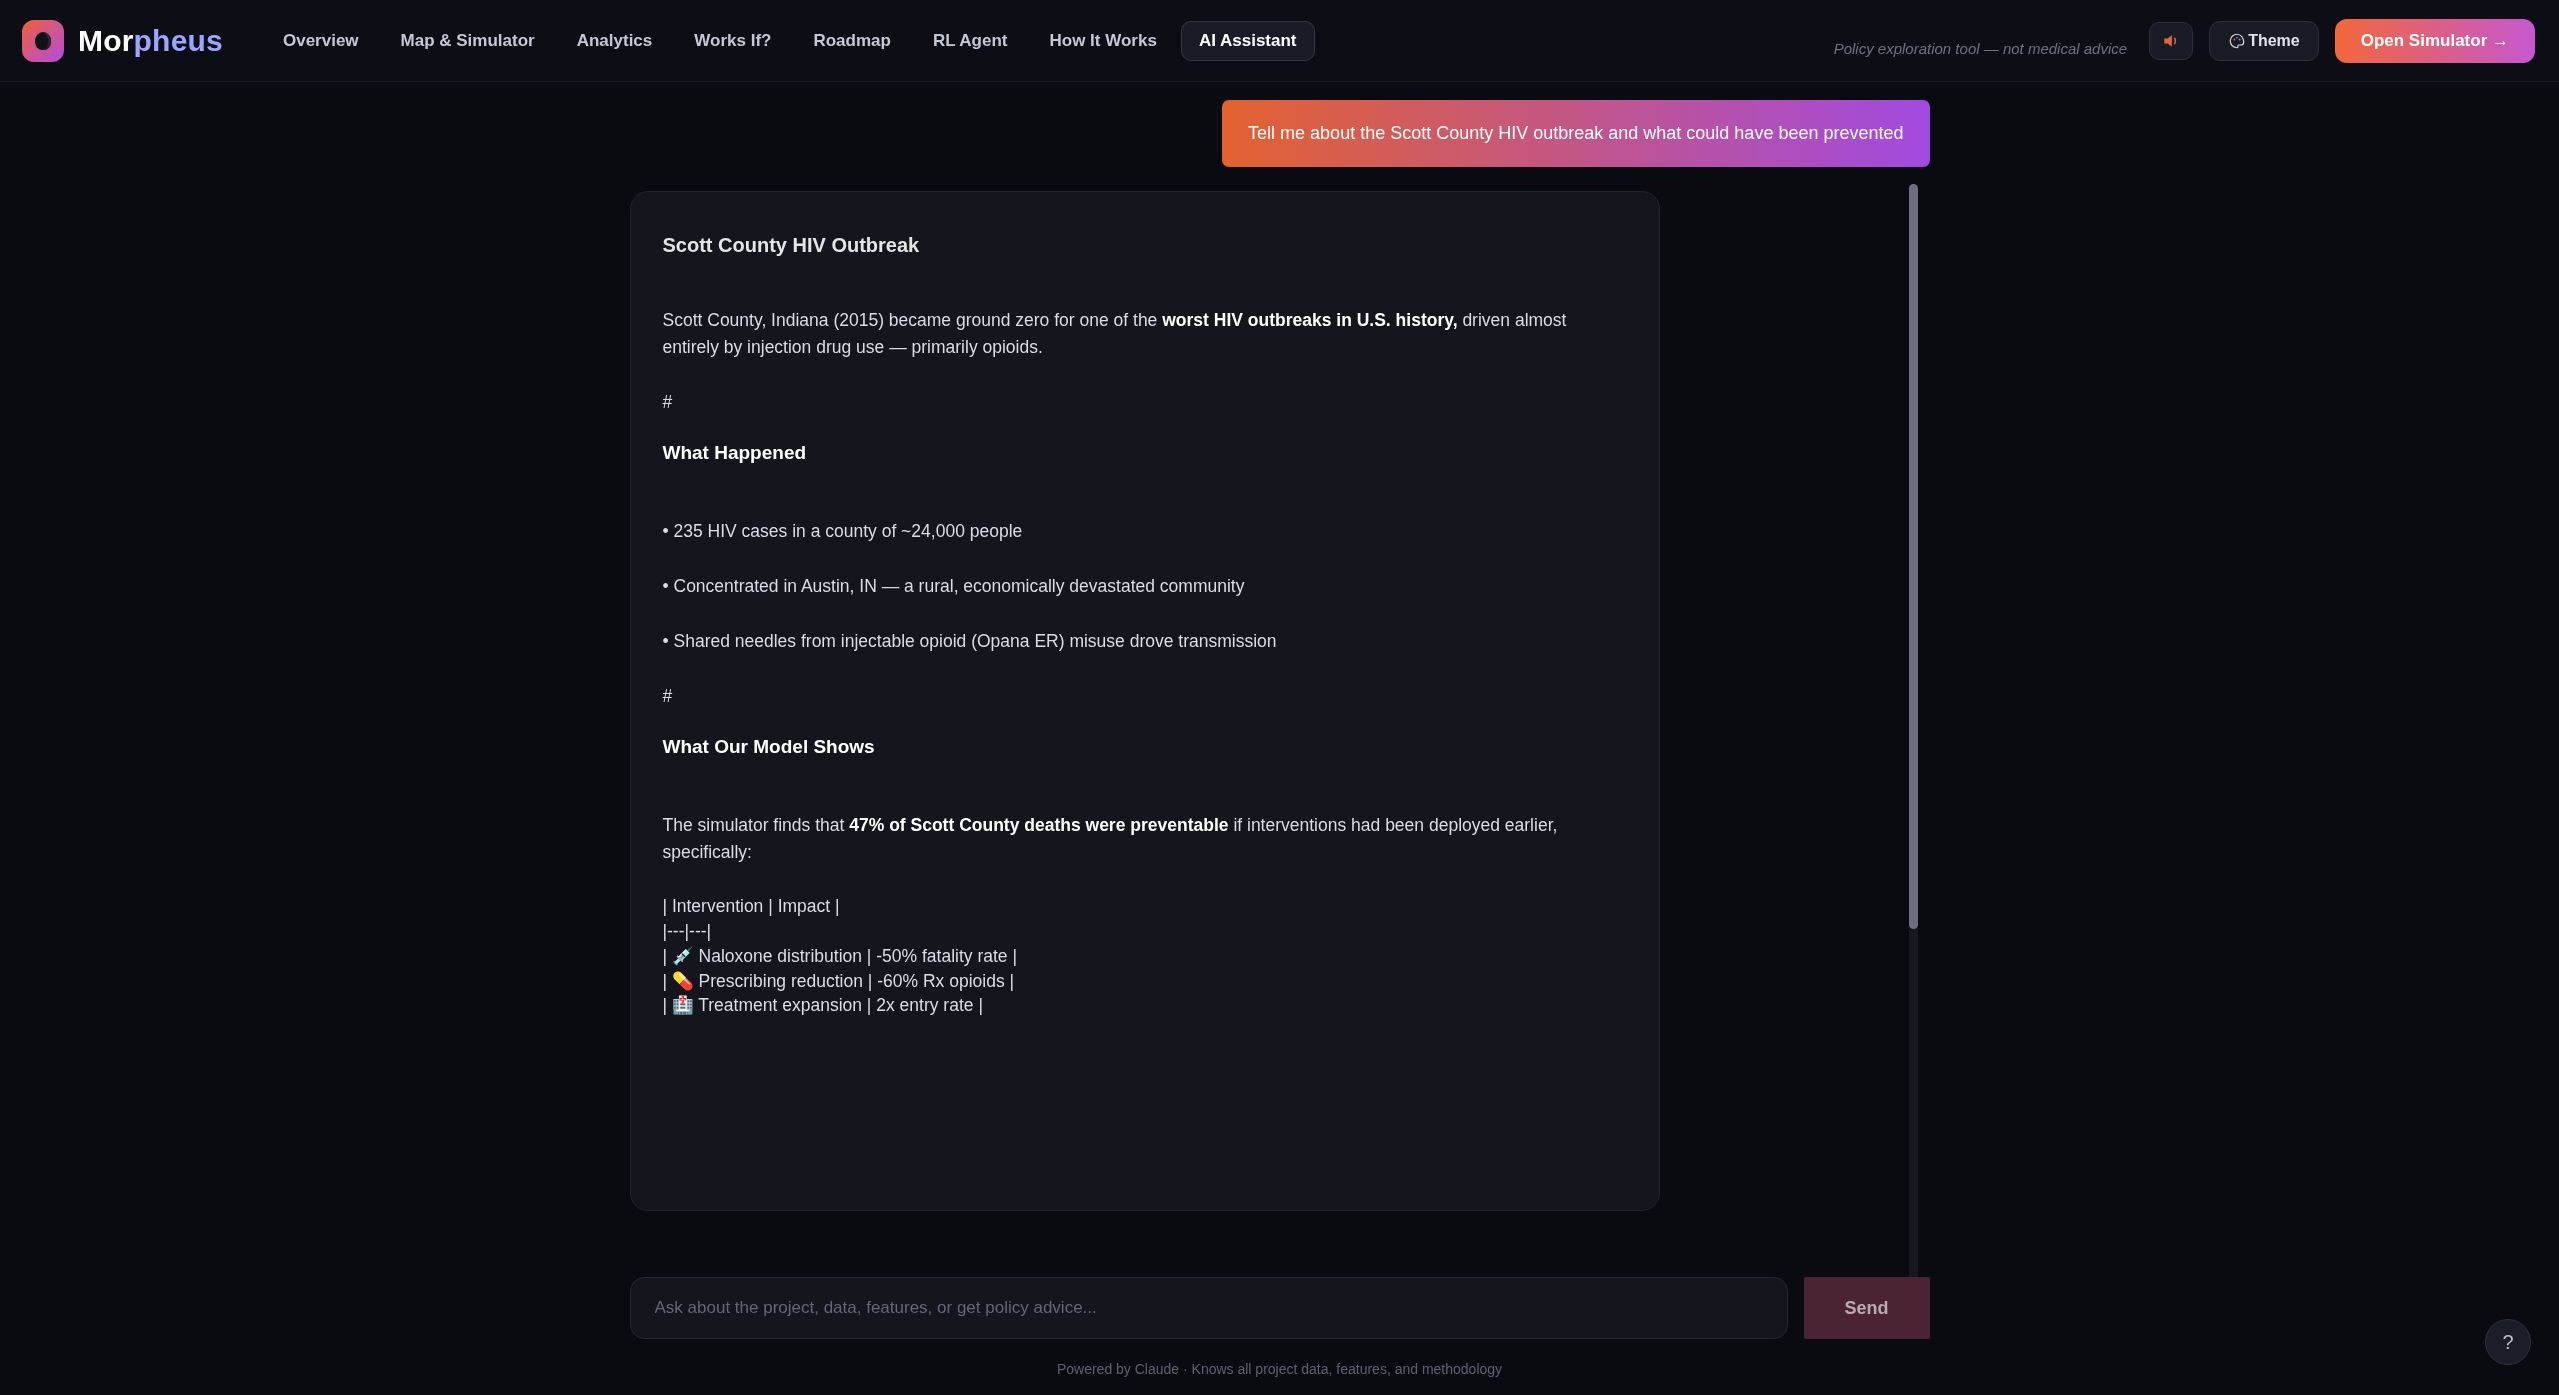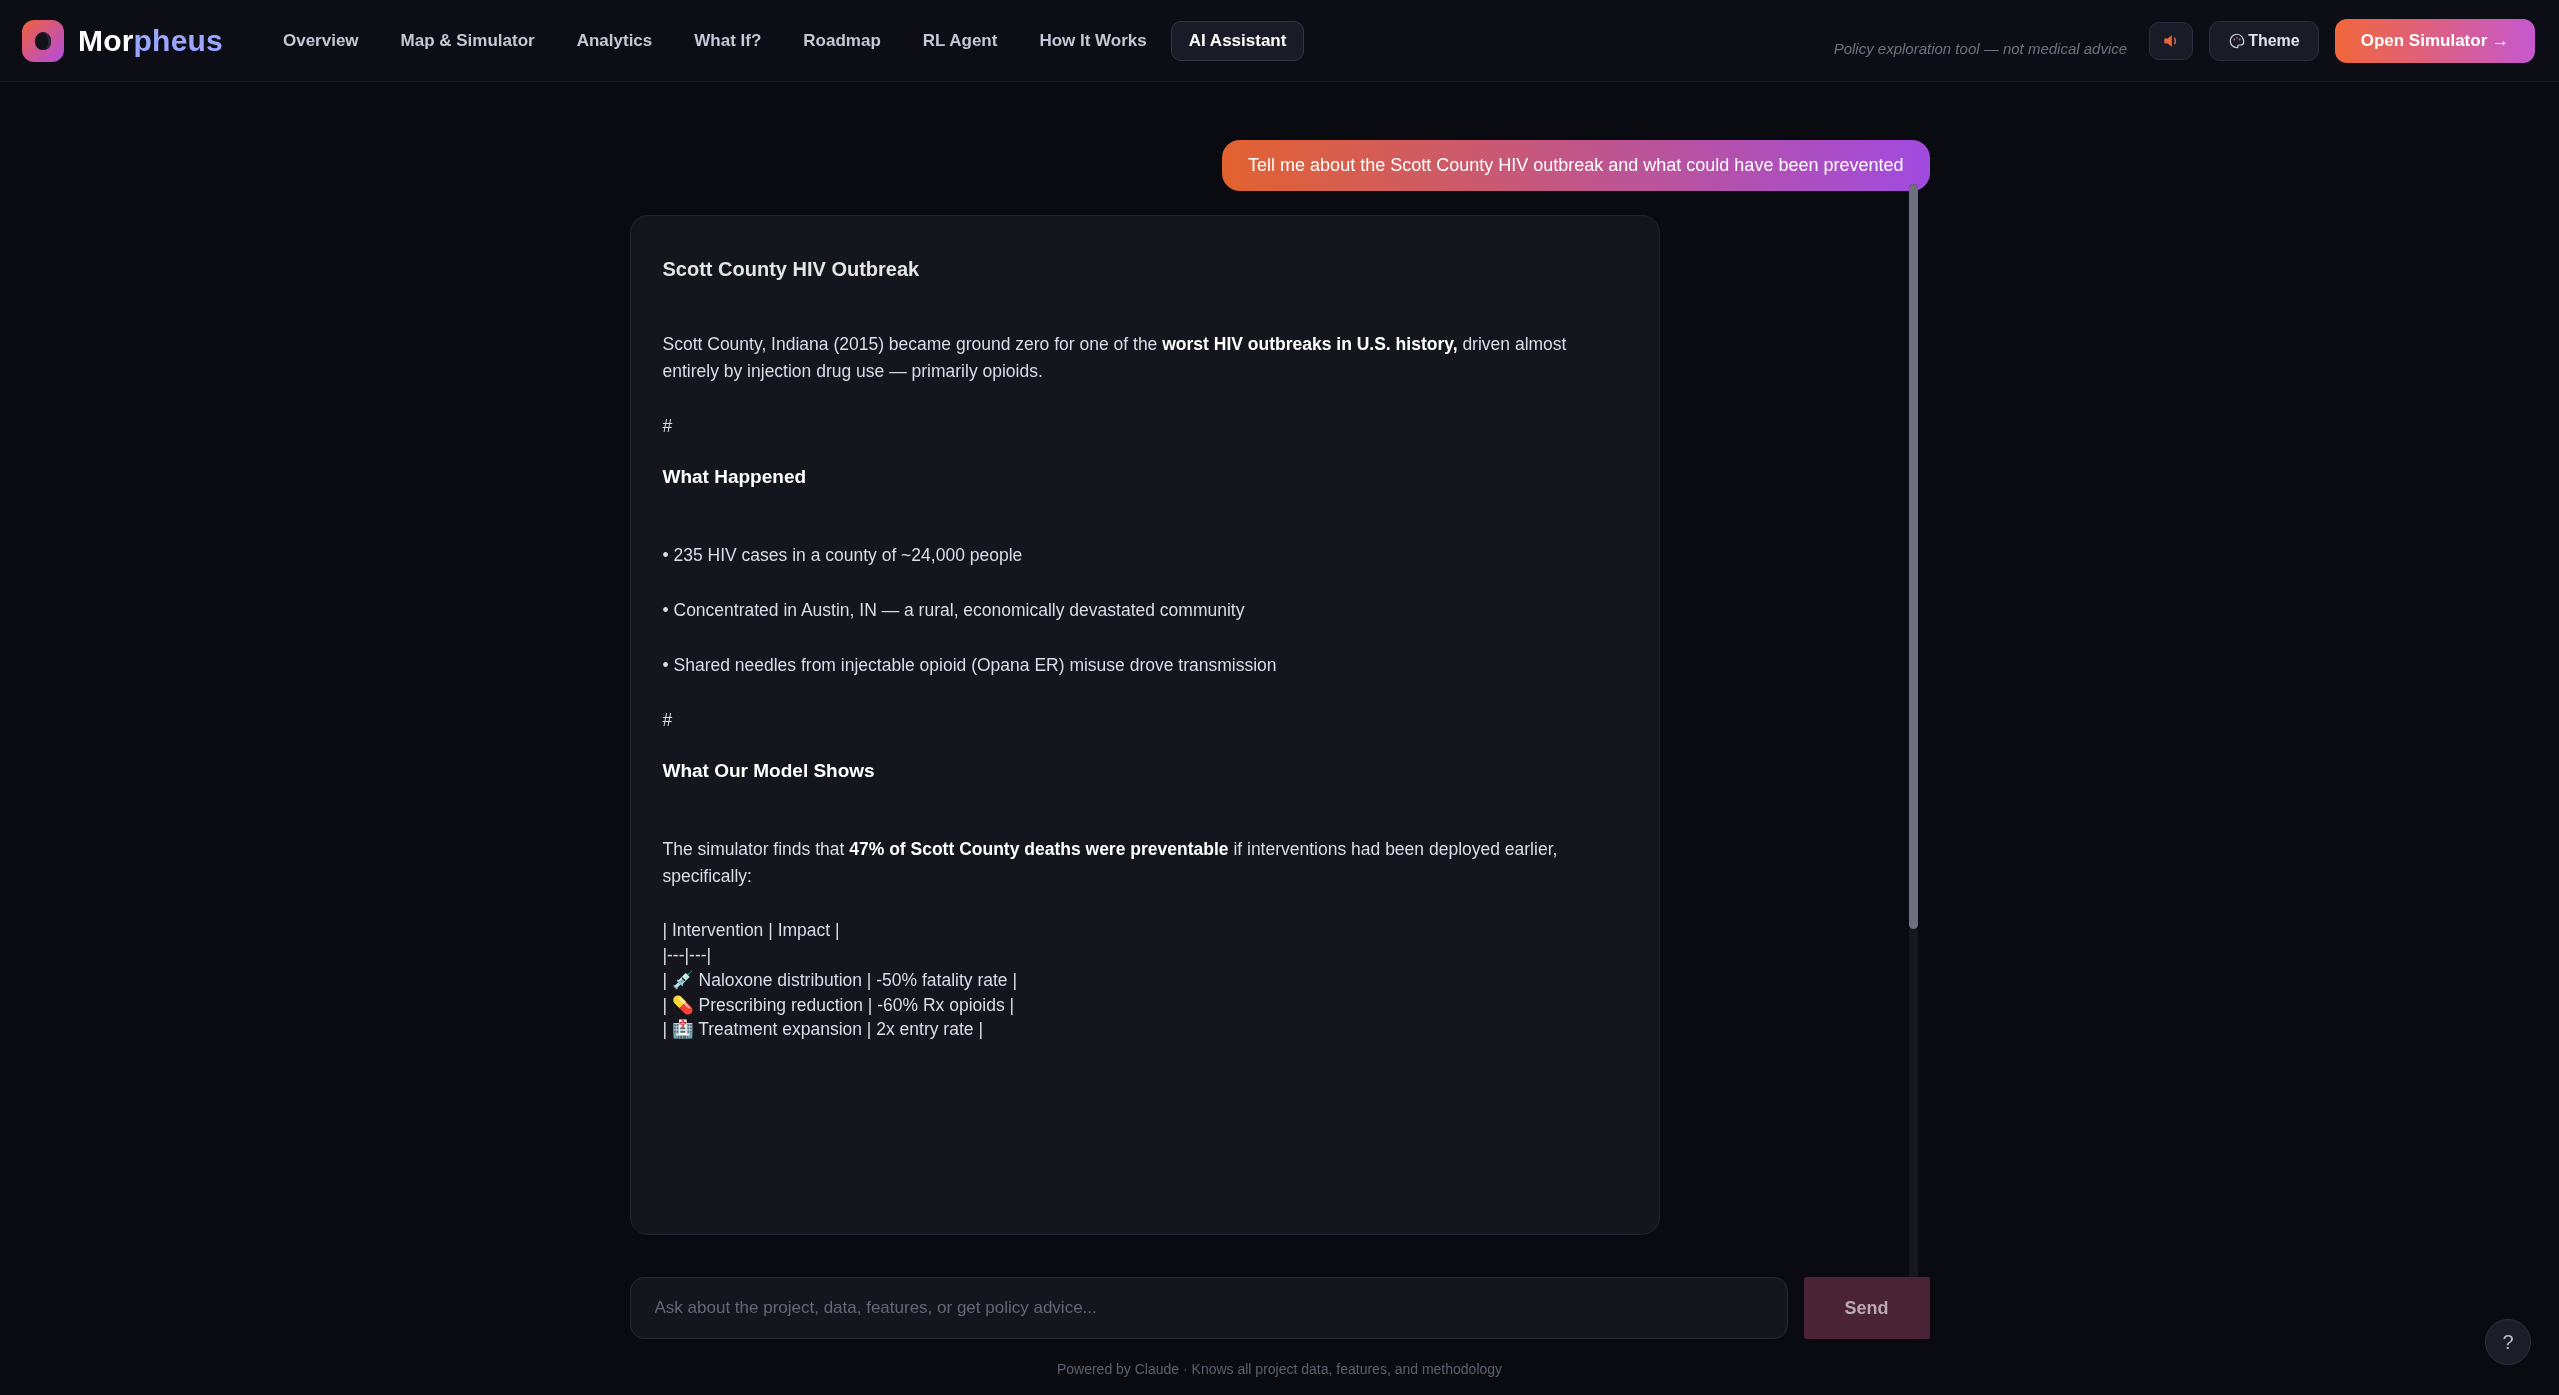--- a/index.html
+++ b/index.html
@@ -100,24 +100,23 @@
     flex: 1;
     overflow: hidden;
   }
   .bubble-user {
     margin-left: auto;
     max-width: 900px;
     background: linear-gradient(90deg, #e2622f 0%, #a14ae0 100%);
     color: #fff;
     font-size: 18px;
     line-height: 1.5;
-    padding: 12px 26px;
-    border-radius: 18px;
+    padding: 20px 26px;
+    border-radius: 7px;
     width: fit-content;
-    margin-top: 40px;
   }
   .bubble-assistant {
     margin-top: 24px;
     width: 1030px;
     background: #14151d;
     border: 1px solid #22242f;
     border-radius: 18px;
     padding: 38px 32px 30px 32px;
     color: #d9dde8;
     font-size: 17.5px;
@@ -211,21 +210,21 @@
     </div>
     <div class="brand-name">
       <span class="a">Mor</span><span class="b">pheus</span>
     </div>
   </div>
 
   <div class="nav-links">
     <div class="nav-link">Overview</div>
     <div class="nav-link">Map &amp; Simulator</div>
     <div class="nav-link">Analytics</div>
-    <div class="nav-link">What If?</div>
+    <div class="nav-link">Works If?</div>
     <div class="nav-link">Roadmap</div>
     <div class="nav-link">RL Agent</div>
     <div class="nav-link">How It Works</div>
     <div class="nav-link active">AI Assistant</div>
   </div>
 
   <div class="nav-right">
     <div class="nav-note">Policy exploration tool — not medical advice</div>
     <div class="icon-btn">
       <svg width="20" height="20" viewBox="0 0 24 24">

